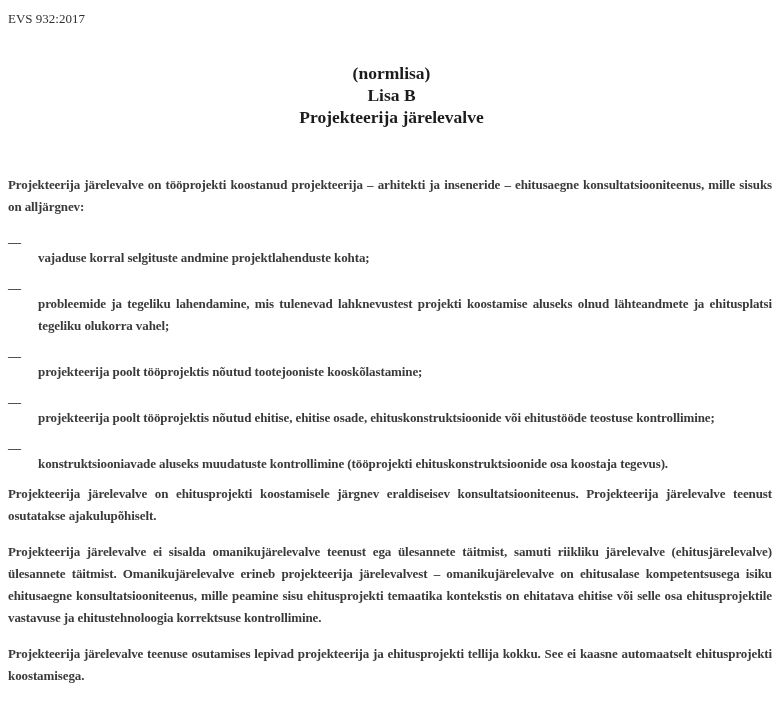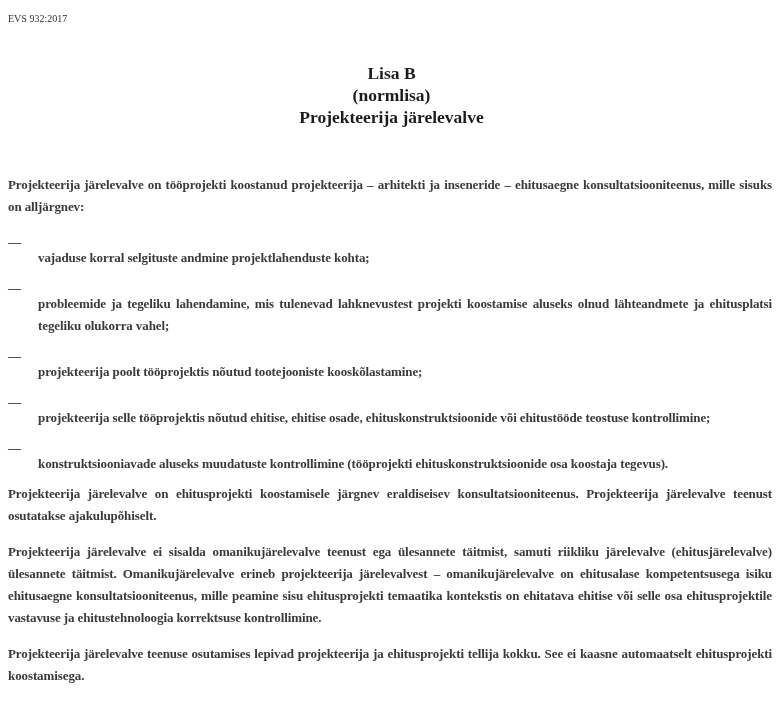--- a/index.html
+++ b/index.html
@@ -12,21 +12,21 @@
     width: 783px;
     height: 718px;
     box-sizing: border-box;
     background: #ffffff;
     font-family: "Liberation Serif", "DejaVu Serif", serif;
     color: #3a3a3a;
     overflow: hidden;
   }
   .doc-header {
     padding: 10px 0 0 8px;
-    font-size: 10px;
+    font-size: 13px;
     line-height: 18px;
     color: #2f2f2f;
   }
   .title-block {
     margin-top: 34px;
     text-align: center;
     font-weight: bold;
     font-size: 17.5px;
     line-height: 22px;
     color: #1c1c1c;
@@ -67,22 +67,22 @@
   }
 </style>
 </head>
 <body>
 
 <div class="page">
 
   <div class="doc-header">EVS 932:2017</div>
 
   <div class="title-block">
+    <div>(normlisa)</div>
     <div>Lisa B</div>
-    <div>(normlisa)</div>
     <div>Projekteerija järelevalve</div>
   </div>
 
   <div class="content">
 
     <p>Projekteerija järelevalve on tööprojekti koostanud projekteerija – arhitekti ja inseneride – ehitusaegne konsultatsiooniteenus, mille sisuks on alljärgnev:</p>
 
     <div class="bullet-list">
 
       <div class="bullet-item">
@@ -95,21 +95,21 @@
         <span class="bullet-text">probleemide ja tegeliku lahendamine, mis tulenevad lahknevustest projekti koostamise aluseks olnud lähteandmete ja ehitusplatsi tegeliku olukorra vahel;</span>
       </div>
 
       <div class="bullet-item">
         <span class="bullet-marker">—</span>
         <span class="bullet-text">projekteerija poolt tööprojektis nõutud tootejooniste kooskõlastamine;</span>
       </div>
 
       <div class="bullet-item">
         <span class="bullet-marker">—</span>
-        <span class="bullet-text">projekteerija selle tööprojektis nõutud ehitise, ehitise osade, ehituskonstruktsioonide või ehitustööde teostuse kontrollimine;</span>
+        <span class="bullet-text">projekteerija poolt tööprojektis nõutud ehitise, ehitise osade, ehituskonstruktsioonide või ehitustööde teostuse kontrollimine;</span>
       </div>
 
       <div class="bullet-item">
         <span class="bullet-marker">—</span>
         <span class="bullet-text">konstruktsiooniavade aluseks muudatuste kontrollimine (tööprojekti ehituskonstruktsioonide osa koostaja tegevus).</span>
       </div>
 
     </div>
 
     <div class="para-block">

